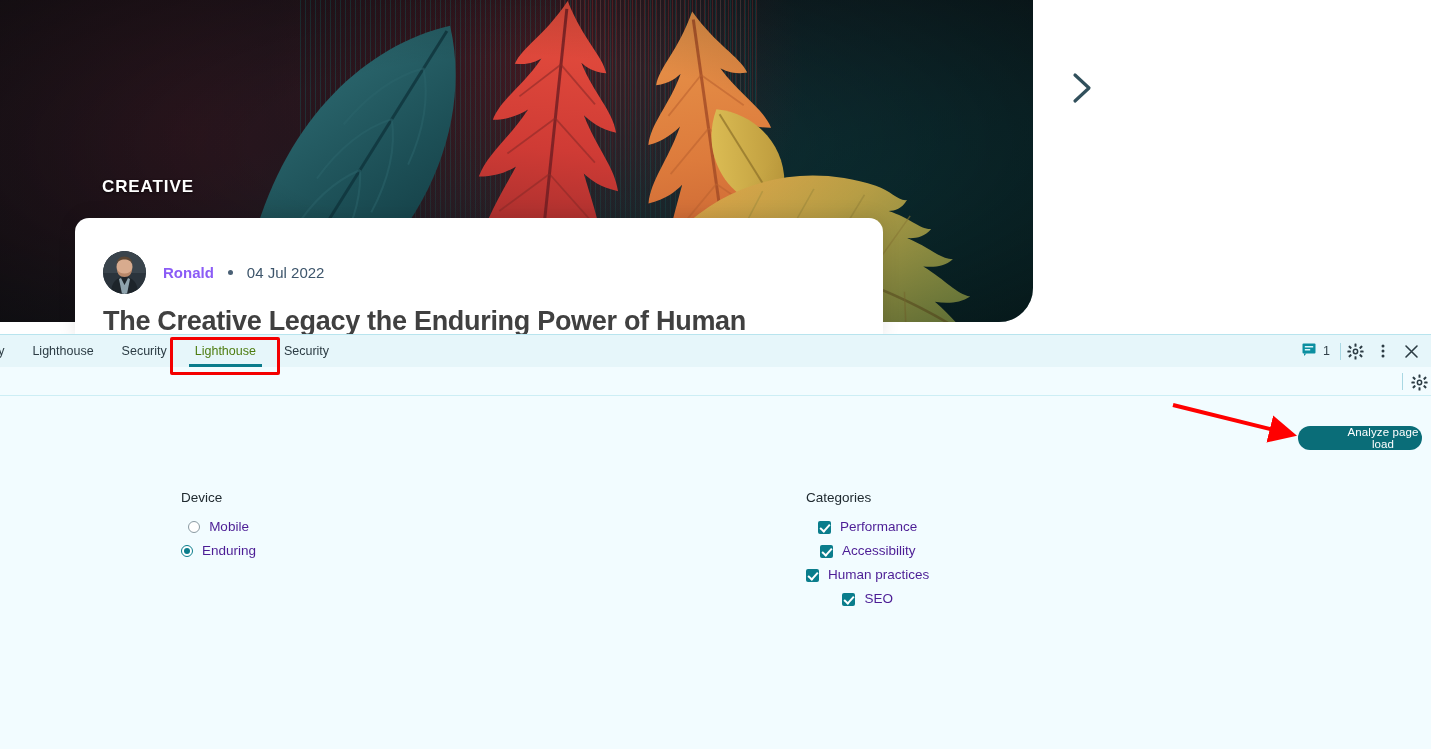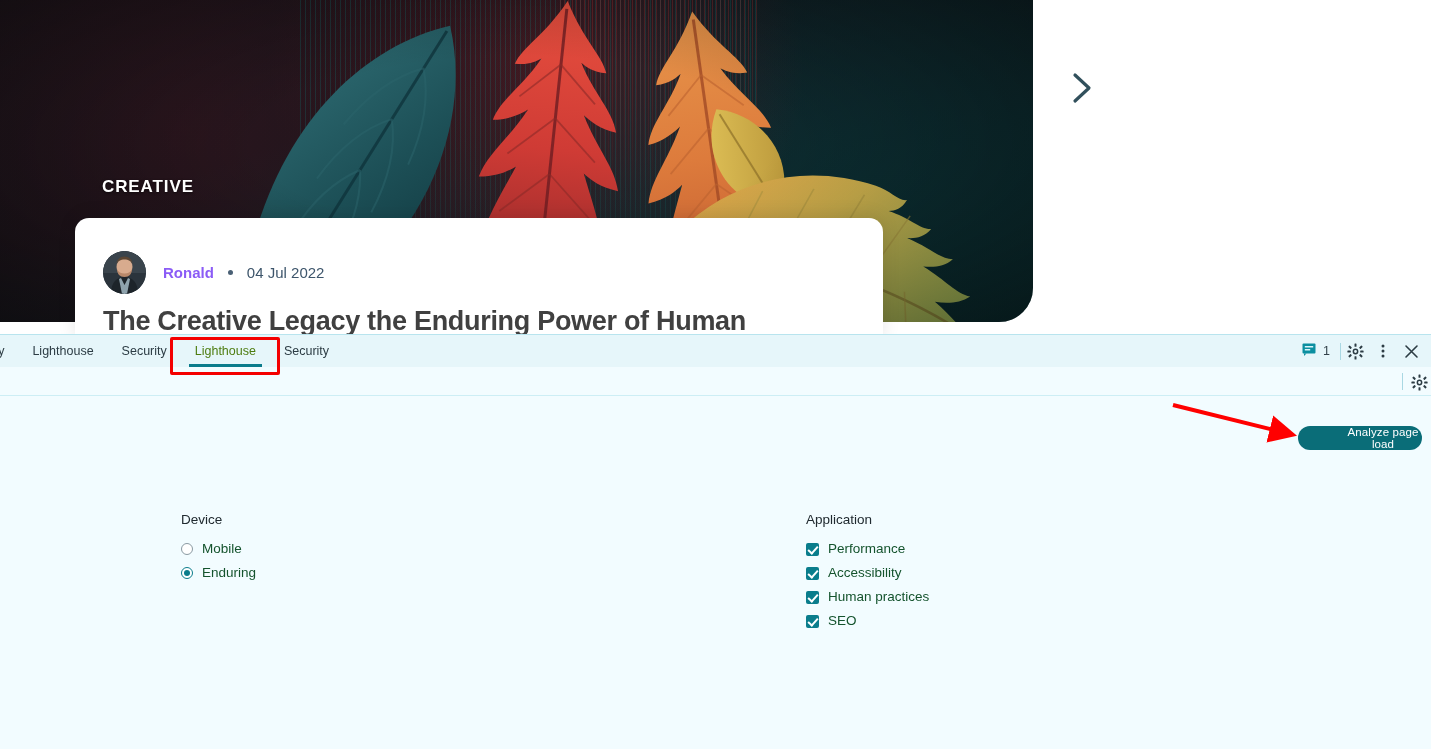--- a/index.html
+++ b/index.html
@@ -147,31 +147,31 @@
     position:absolute; left:1298px; top:426px; width:124px; height:24px;
     background:#0a6d78; color:#ffffff; border:none; border-radius:12px;
     font-size:11.5px; font-family:"Liberation Sans", sans-serif;
     cursor:pointer; display:flex; align-items:center; justify-content:center;
     letter-spacing:.1px;
     padding-left:46px;
   }
 
   .arrow-annot { position:absolute; left:1168px; top:396px; width:140px; height:50px; pointer-events:none; z-index:25; }
 
-  .col { position:absolute;margin-top:22px; }
+  .col { position:absolute; }
   .col-device { left:181px; top:490px; }
   .col-cats   { left:806px; top:490px; }
 
   .col-title {
     font-size:13.5px; color:#202a30; margin-bottom:10px;
     font-family:"Liberation Sans", sans-serif;
   }
   .opt {
     display:flex; align-items:center; gap:9px; height:24px; cursor:pointer;
-    font-size:13.5px; color:#14532d; font-family:"Liberation Sans", sans-serif;
+    font-size:13.5px; color:#4c1d95; font-family:"Liberation Sans", sans-serif;justify-content:center;
   }
   .opt .lbl { line-height:1; }
 
   .radio {
     width:12px; height:12px; border-radius:50%; border:1px solid #8a9aa2;
     background:#ffffff; flex:0 0 auto; position:relative;
   }
   .radio.on { border-color:#0a7d8c; }
   .radio.on::after {
     content:""; position:absolute; left:50%; top:50%; width:6px; height:6px;
@@ -468,21 +468,21 @@
       <span class="radio"></span>
       <span class="lbl">Mobile</span>
     </div>
     <div class="opt">
       <span class="radio on"></span>
       <span class="lbl">Enduring</span>
     </div>
   </div>
 
   <div class="col col-cats">
-    <div class="col-title">Application</div>
+    <div class="col-title">Categories</div>
     <div class="opt">
       <span class="chk"></span>
       <span class="lbl">Performance</span>
     </div>
     <div class="opt">
       <span class="chk"></span>
       <span class="lbl">Accessibility</span>
     </div>
     <div class="opt">
       <span class="chk"></span>

